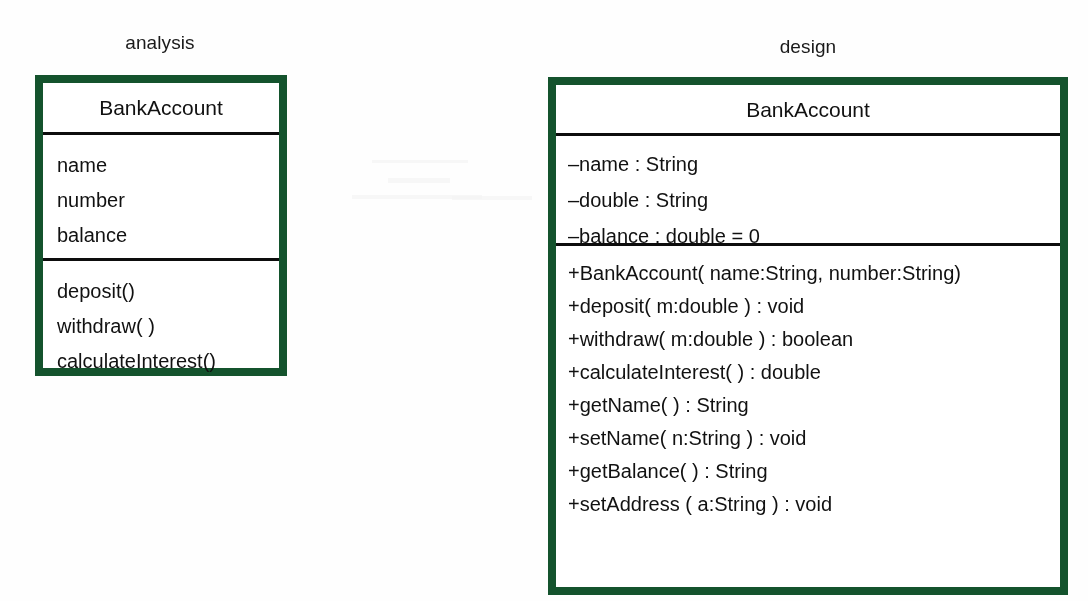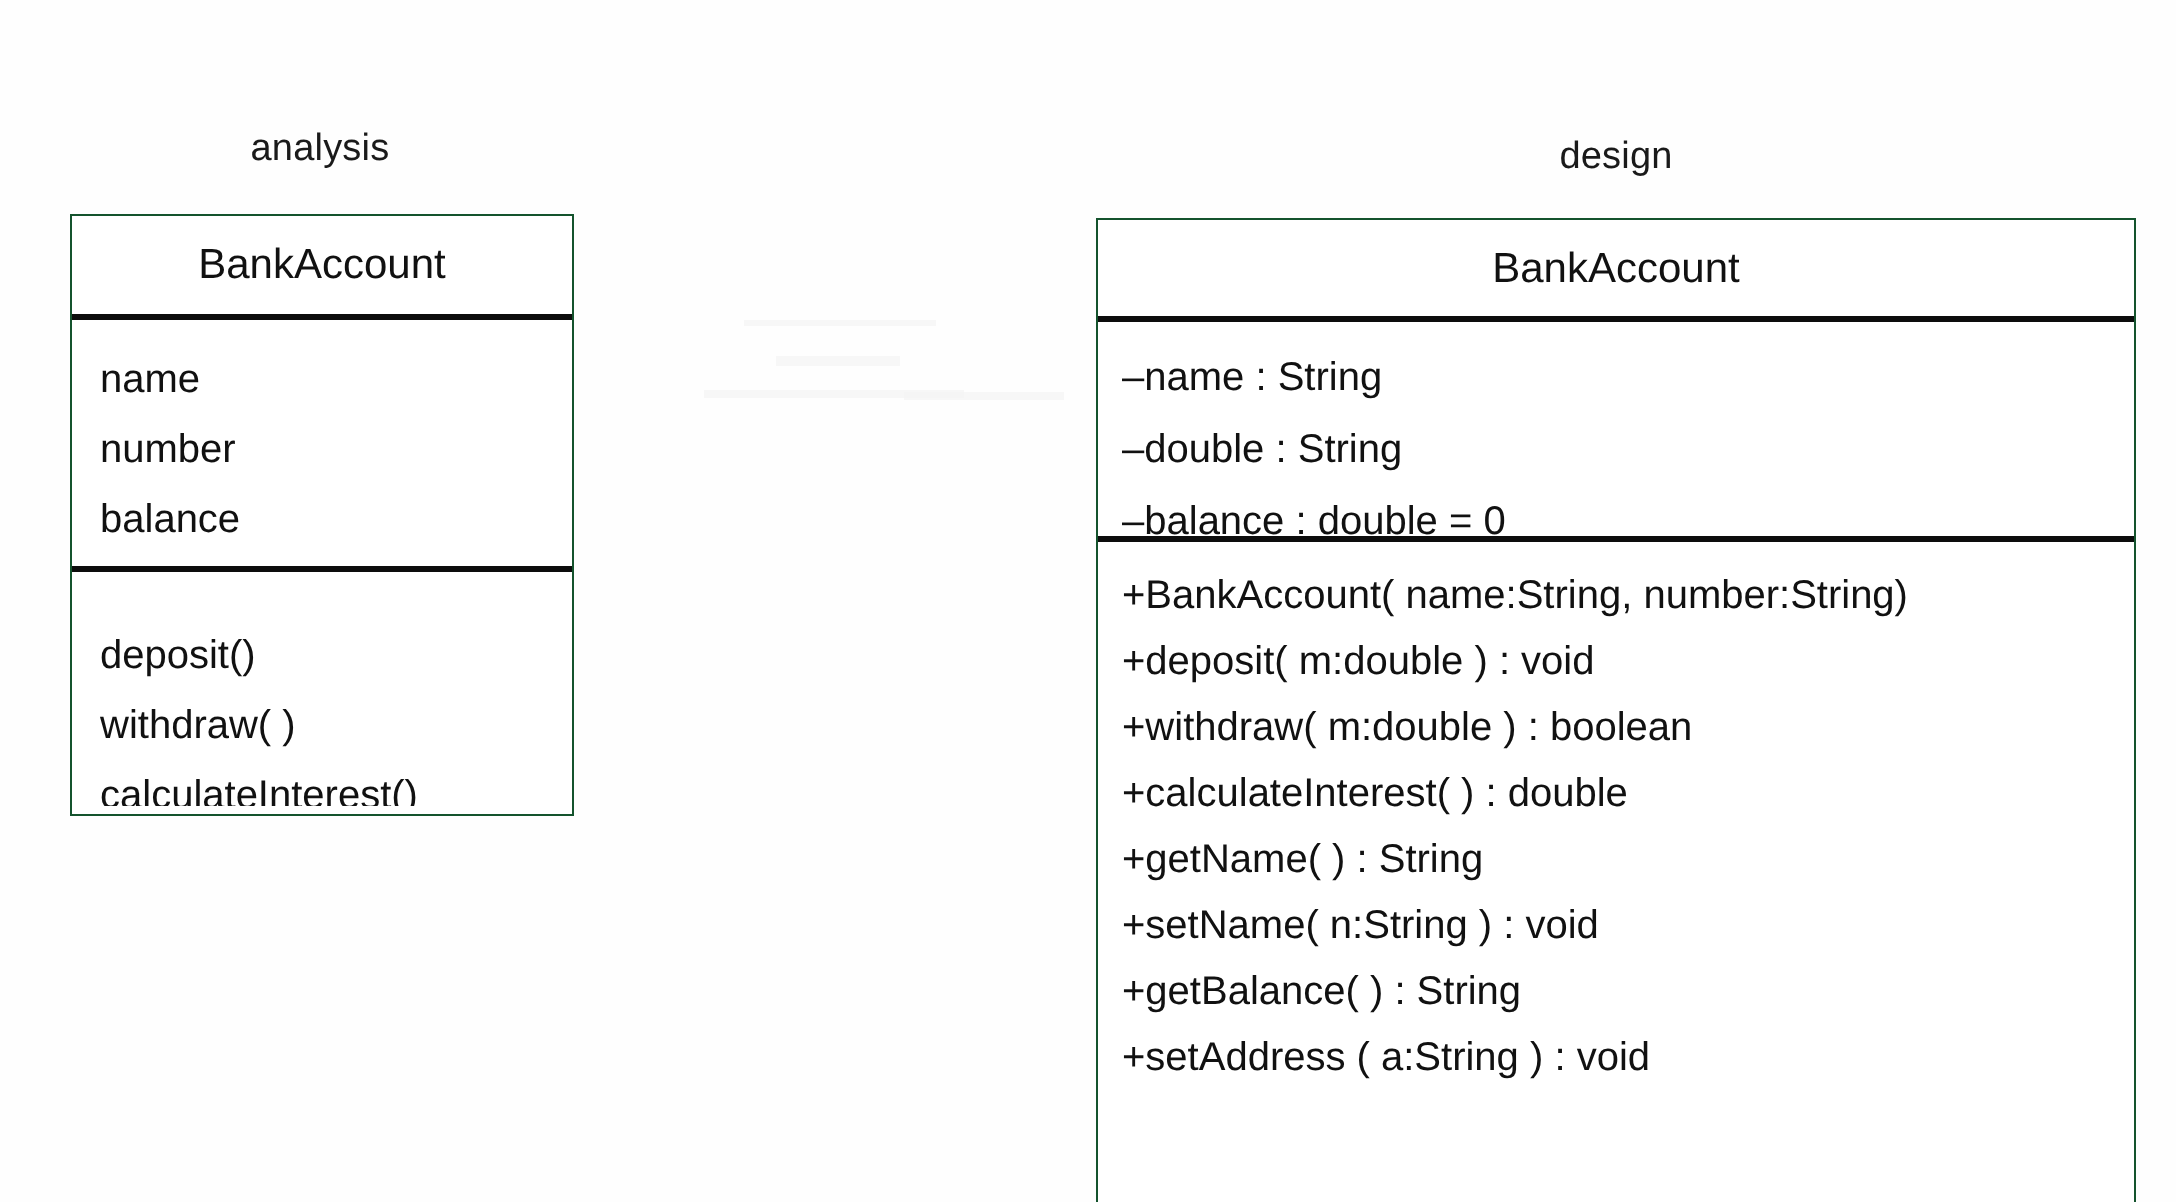--- a/index.html
+++ b/index.html
@@ -27,37 +27,36 @@
   
   .scan-artifact {
     position: absolute;
     background: #f4f4f4;
     opacity: 0.75;
     pointer-events: none;
   }
 
   .panel {
     position: absolute;
-    margin-top: 32px;
   }
 
   .panel-caption {
     position: absolute;
     width: 100%;
     text-align: center;
     font-size: 19px;
     letter-spacing: 0.1px;
     color: #1a1a1a;
     white-space: nowrap;
   }
 
   
   .uml-class {
     position: absolute;
-    border: 1px solid #14532d;
+    border: 8px solid #14532d;
     background: #ffffff;
     box-sizing: border-box;
   }
 
   .uml-compartment {
     box-sizing: border-box;
     overflow: hidden;
   }
 
   .uml-compartment + .uml-compartment {
@@ -88,21 +87,21 @@
   }
 
   
   #panel-analysis { left: 0px; top: 0px; width: 320px; height: 400px; }
   #caption-analysis { left: 0px; top: 32px; }
   #class-analysis {
     left: 35px; top: 75px; width: 252px; height: 301px;
   }
   #class-analysis .uml-class-name { height: 49px; }
   #class-analysis .comp-attributes { height: 126px; padding: 20px 0 16px 14px; }
-  #class-analysis .comp-operations { height: 120px; padding: 32px 0 0 14px; }
+  #class-analysis .comp-operations { height: 120px; padding: 20px 0 0 14px; }
   #class-analysis .uml-member { margin-bottom: 15px; }
 
   
   #panel-design { left: 528px; top: 0px; width: 560px; height: 601px; }
   #caption-design { left: 0px; top: 36px; text-align: center; }
   #class-design {
     left: 20px; top: 77px; width: 520px; height: 518px;
   }
   #class-design .uml-class-name { height: 48px; }
   #class-design .comp-attributes { height: 110px; padding: 18px 0 12px 12px; }

